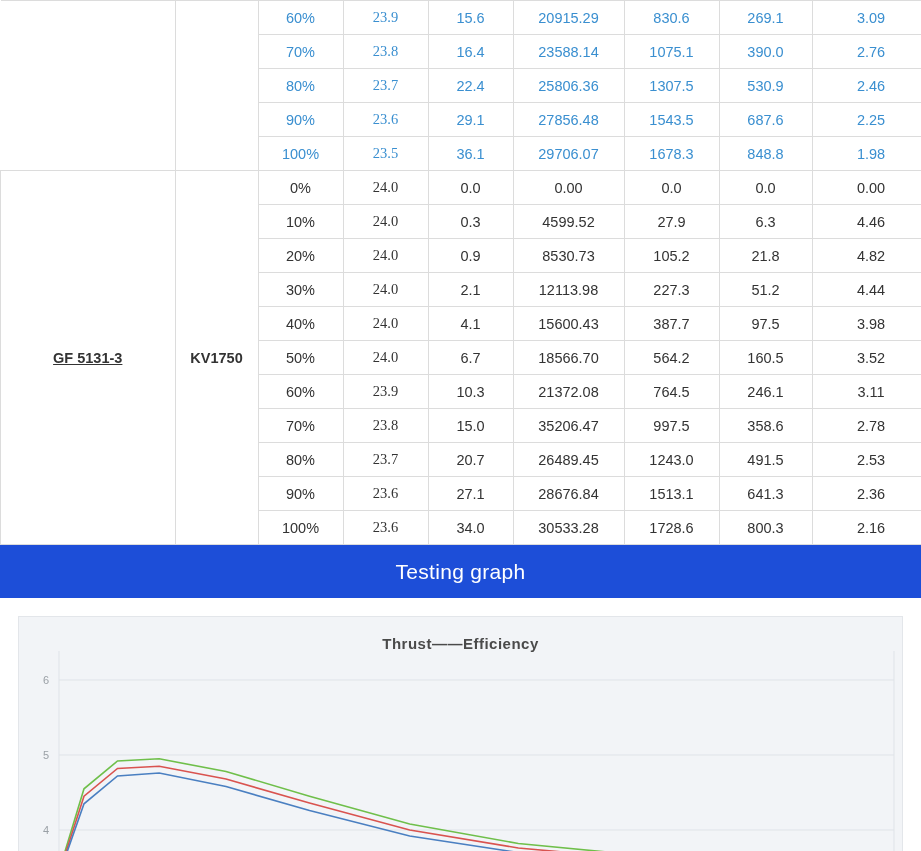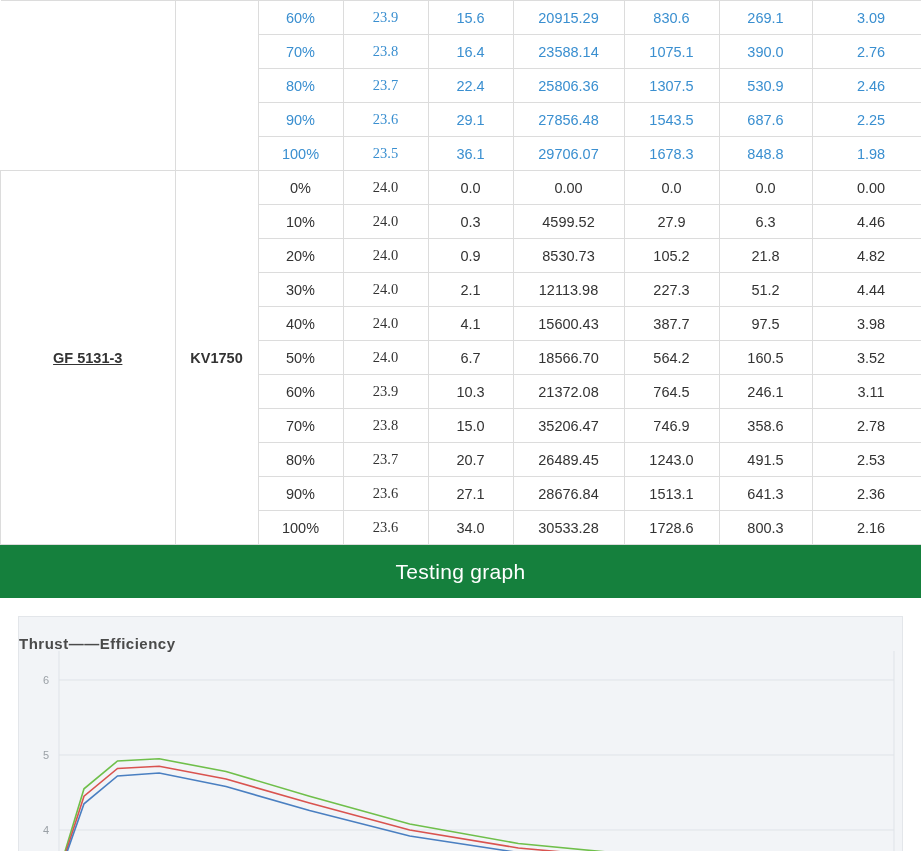--- a/index.html
+++ b/index.html
@@ -47,21 +47,21 @@
   .row-dark td { color: #333333; }
 
   .label-cell {
     font-weight: bold;
     color: #222222;
     font-size: 14.5px;
   }
 
   
   .banner {
-    background: #15803d;
+    background: #1d4ed8;
     color: #ffffff;
     text-align: center;
     font-size: 21px;
     height: 53px;
     line-height: 53px;
     letter-spacing: 0.3px;
     width: 921px;
   }
 
   
@@ -72,20 +72,21 @@
   }
   .chart-panel {
     margin: 0 18px 0 18px;
     background: #f2f4f7;
     border: 1px solid #e3e6ea;
     height: 246px;
     position: relative;
     overflow: hidden;
   }
   .chart-title {
+    text-align: center;
     font-size: 15px;
     font-weight: bold;
     color: #4a4a4a;
     padding-top: 18px;
     letter-spacing: 0.5px;
   }
   .chart-svg {
     position: absolute;
     left: 0;
     top: 0;
@@ -211,21 +212,21 @@
         <td class="col-rpm">21372.08</td>
         <td class="col-pull">764.5</td>
         <td class="col-pow">246.1</td>
         <td class="col-eff">3.11</td>
       </tr>
       <tr class="row-dark">
         <td class="col-thr">70%</td>
         <td class="col-volt">23.8</td>
         <td class="col-amp">15.0</td>
         <td class="col-rpm">35206.47</td>
-        <td class="col-pull">746.9</td>
+        <td class="col-pull">997.5</td>
         <td class="col-pow">358.6</td>
         <td class="col-eff">2.78</td>
       </tr>
       <tr class="row-dark">
         <td class="col-thr">80%</td>
         <td class="col-volt">23.7</td>
         <td class="col-amp">20.7</td>
         <td class="col-rpm">26489.45</td>
         <td class="col-pull">1243.0</td>
         <td class="col-pow">491.5</td>

